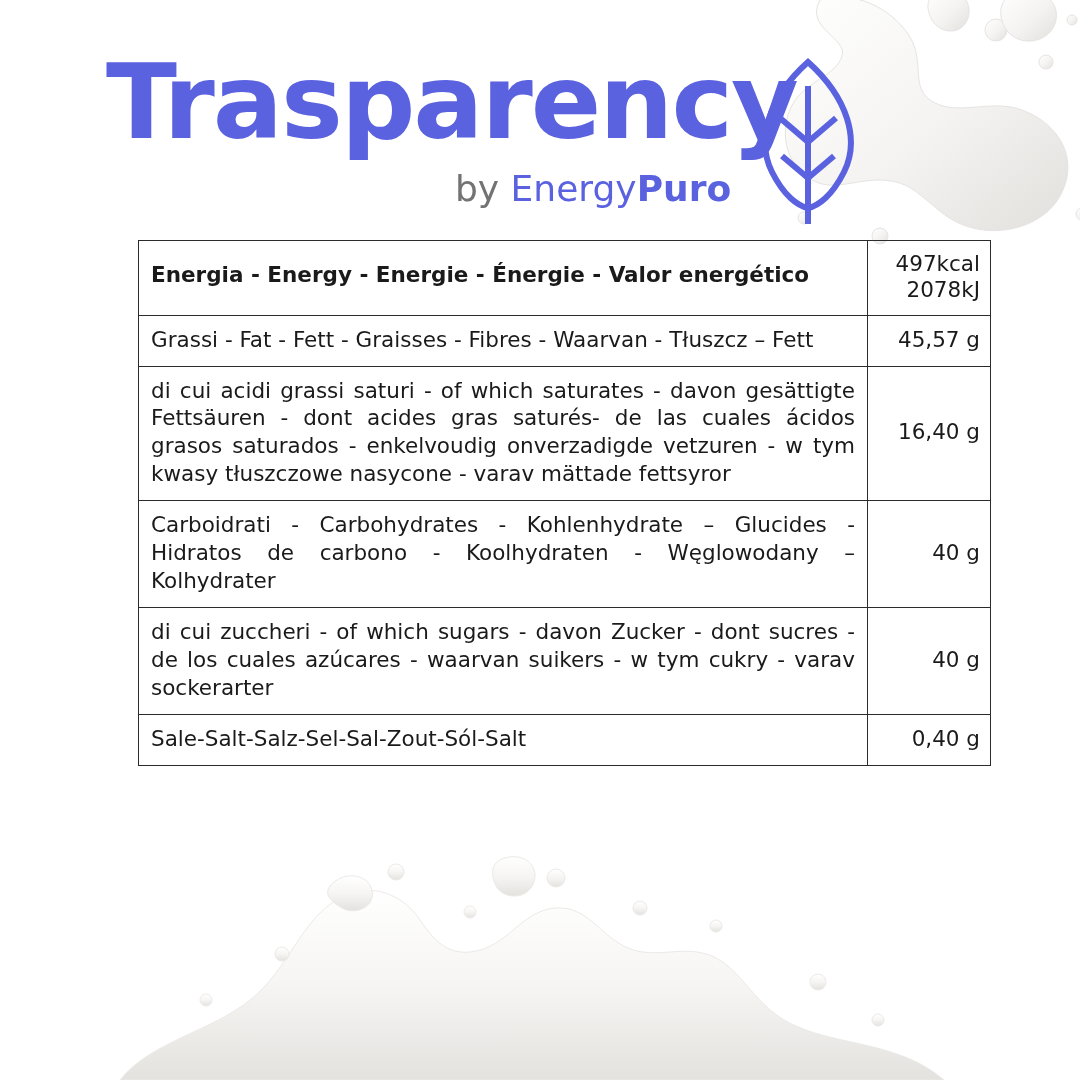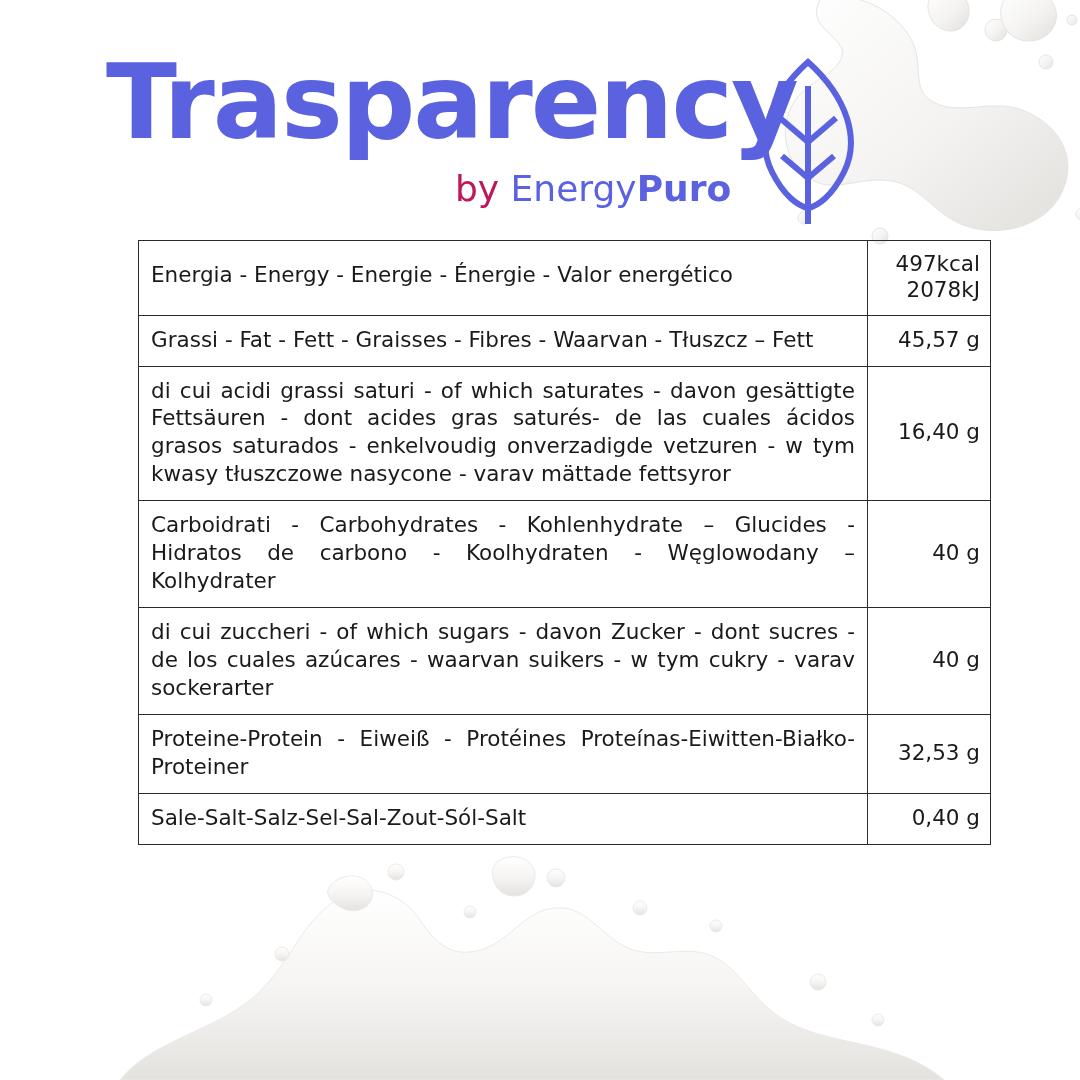--- a/index.html
+++ b/index.html
@@ -68,21 +68,21 @@
   .byline {
     position: absolute;
     top: 140px;
     left: 455px;
     font-size: 36px;
     color: #5b62e0;
     font-family: "DejaVu Sans", sans-serif;
   }
   .byline .by {
     font-weight: normal;
-    color: #be185d;
+    color: #737373;
   }
   .byline .sapore {
     font-weight: normal;
   }
   .byline .puro {
     font-weight: bold;
     text-align: center;
   }
 
   
@@ -111,21 +111,21 @@
   .nutrition-table td.value {
     width: 100px;
     text-align: right;
     white-space: pre-line;
     padding-right: 10px;
   }
   .value.energy {
     text-align: center;
     line-height: 1.2;
   }
-  .row-energy td.label { padding-top: 12px; padding-bottom: 18px; }
+  .row-energy td.label { padding-top: 12px; padding-bottom: 18px; font-weight: bold; }
 </style>
 </head>
 <body>
 
 <div class="page">
 
   <svg class="splash splash-top" viewBox="0 0 340 270" xmlns="http://www.w3.org/2000/svg">
     <defs>
       <linearGradient id="mg1" x1="0" y1="0" x2="1" y2="1">
         <stop offset="0%" stop-color="#ffffff"></stop>
@@ -180,24 +180,20 @@
         <td class="label">di cui acidi grassi saturi - of which saturates - davon gesättigte Fettsäuren - dont acides gras saturés- de las cuales ácidos grasos saturados - enkelvoudig onverzadigde vetzuren - w tym kwasy tłuszczowe nasycone - varav mättade fettsyror</td>
         <td class="value">16,40 g</td>
       </tr>
       <tr>
         <td class="label">Carboidrati - Carbohydrates - Kohlenhydrate – Glucides - Hidratos de carbono - Koolhydraten - Węglowodany – Kolhydrater</td>
         <td class="value">40 g</td>
       </tr>
       <tr>
         <td class="label">di cui zuccheri - of which sugars - davon Zucker - dont sucres - de los cuales azúcares - waarvan suikers - w tym cukry - varav sockerarter</td>
         <td class="value">40 g</td>
-      </tr>
-      <tr>
-        <td class="label">Proteine-Protein - Eiweiß - Protéines Proteínas-Eiwitten-Białko-Proteiner</td>
-        <td class="value">32,53 g</td>
       </tr>
       <tr>
         <td class="label">Sale-Salt-Salz-Sel-Sal-Zout-Sól-Salt</td>
         <td class="value">0,40 g</td>
       </tr>
     </tbody>
   </table>
 
   <svg class="splash splash-bottom" viewBox="0 0 1080 230" xmlns="http://www.w3.org/2000/svg">
     <defs>

